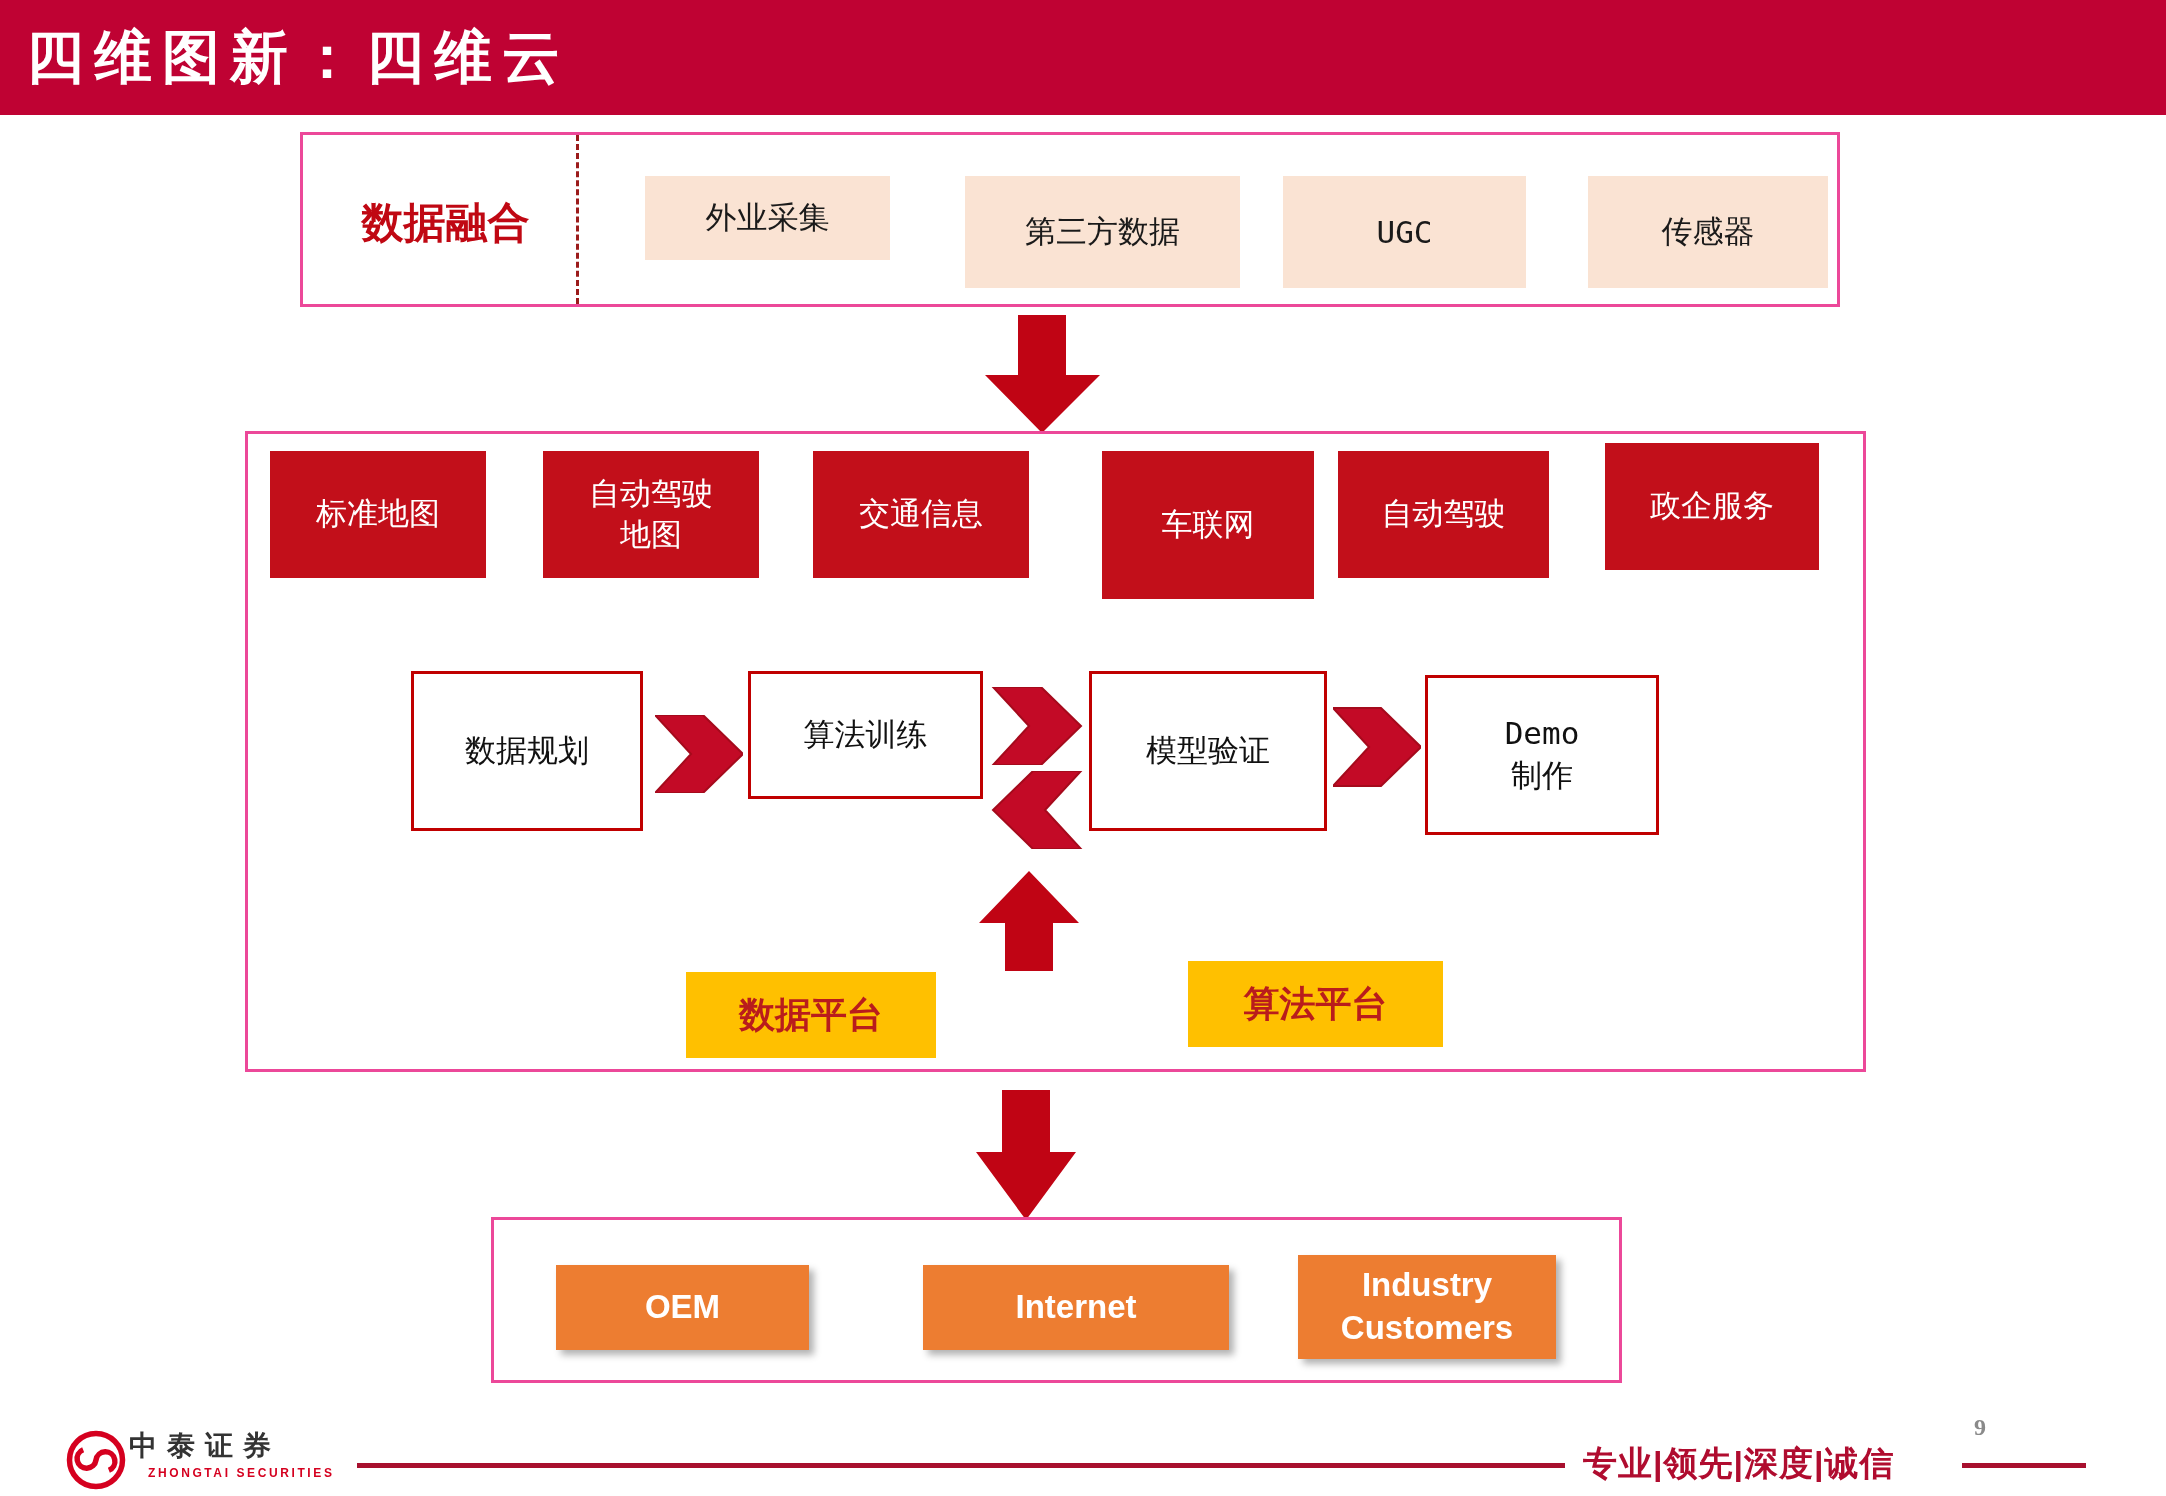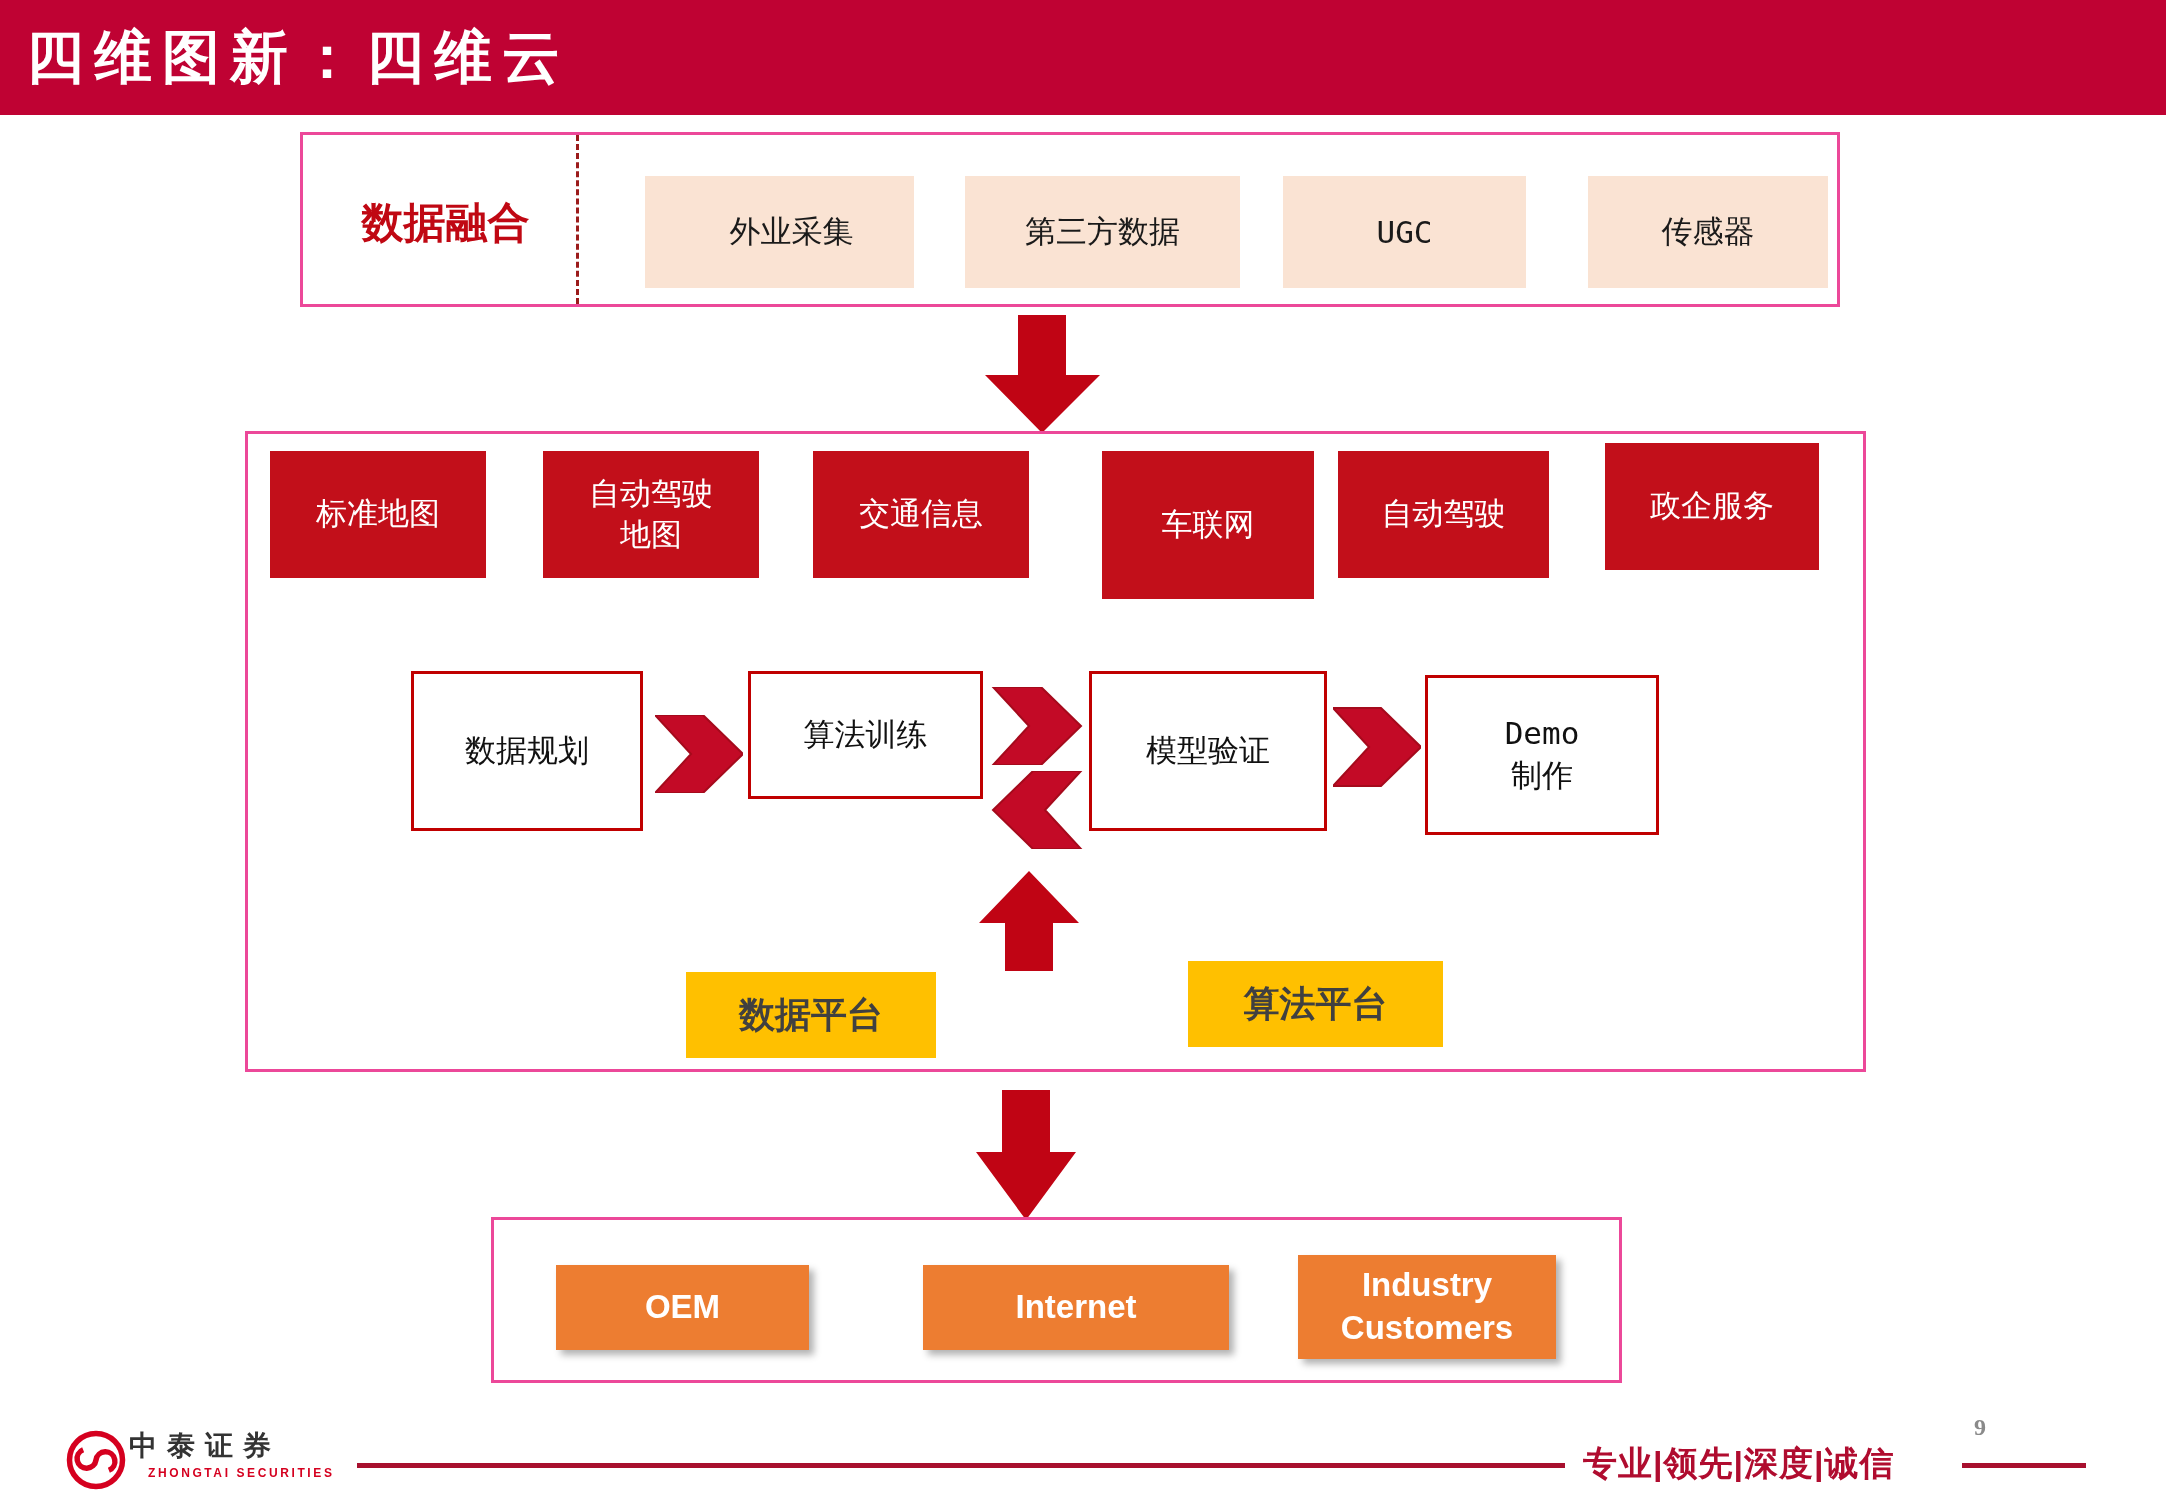--- a/index.html
+++ b/index.html
@@ -25,21 +25,21 @@
   .cust-box{left:491px;top:1217px;width:1131px;height:166px;}
 
   .fusion-label{left:15px;top:33px;width:255px;height:110px;color:#C00813;font-size:42px;font-weight:bold;}
   .dash-divider{left:273px;top:0;height:169px;width:0;border-left:3px dashed #9B1B1B;}
 
   .bbox{background:#FAE3D3;color:#1a1a1a;font-size:31px;}
   .mono{font-family:"DejaVu Sans Mono",monospace;}
 
   .rbox{background:#C20F1A;color:#ffffff;font-size:31px;line-height:1.3;}
   .fbox{background:#ffffff;border:3px solid #C00000;box-sizing:border-box;color:#111;font-size:31px;line-height:1.35;}
-  .ybox{background:#FFC000;color:#404040;font-size:36px;font-weight:bold;}
+  .ybox{background:#FFC000;color:#b91c1c;font-size:36px;font-weight:bold;}
   .obox{background:#ED7D31;color:#ffffff;font-size:33px;font-weight:bold;line-height:1.3;
         box-shadow:5px 5px 7px rgba(0,0,0,0.30);}
 
   .arrow-fill{fill:#C00414;}
   .chev{fill:#C30A26;stroke:#A50A1C;stroke-width:2;}
 
   
   .brand-cn{left:129px;top:1427px;color:#333333;font-size:28px;font-weight:bold;letter-spacing:10px;}
   .brand-en{left:148px;top:1466px;color:#D5001F;font-size:12px;font-weight:bold;letter-spacing:2.6px;}
   .fline{background:#A8102E;height:5px;}
@@ -50,21 +50,21 @@
 <body>
 
 <div id="canvas">
 
   <div class="abs banner"></div>
   <div class="abs banner-title">四维图新：四维云</div>
 
   <div class="abs outline fusion-box">
     <div class="abs center fusion-label">数据融合</div>
     <div class="abs dash-divider"></div>
-    <div class="abs center bbox" style="left:342px;top:41px;width:245px;height:112px;padding-left:24px;">外业采集</div>
+    <div class="abs center bbox" style="left:342px;top:41px;width:245px;height:84px;">外业采集</div>
     <div class="abs center bbox" style="left:662px;top:41px;width:275px;height:112px;">第三方数据</div>
     <div class="abs center bbox mono" style="left:980px;top:41px;width:243px;height:112px;">UGC</div>
     <div class="abs center bbox" style="left:1285px;top:41px;width:240px;height:112px;">传感器</div>
   </div>
 
   <svg class="abs" style="left:985px;top:315px;" width="115" height="118" viewBox="0 0 115 118">
     <polygon class="arrow-fill" points="33,0 81,0 81,60 115,60 57,118 0,60 33,60"></polygon>
   </svg>
 
   <div class="abs outline main-box">

